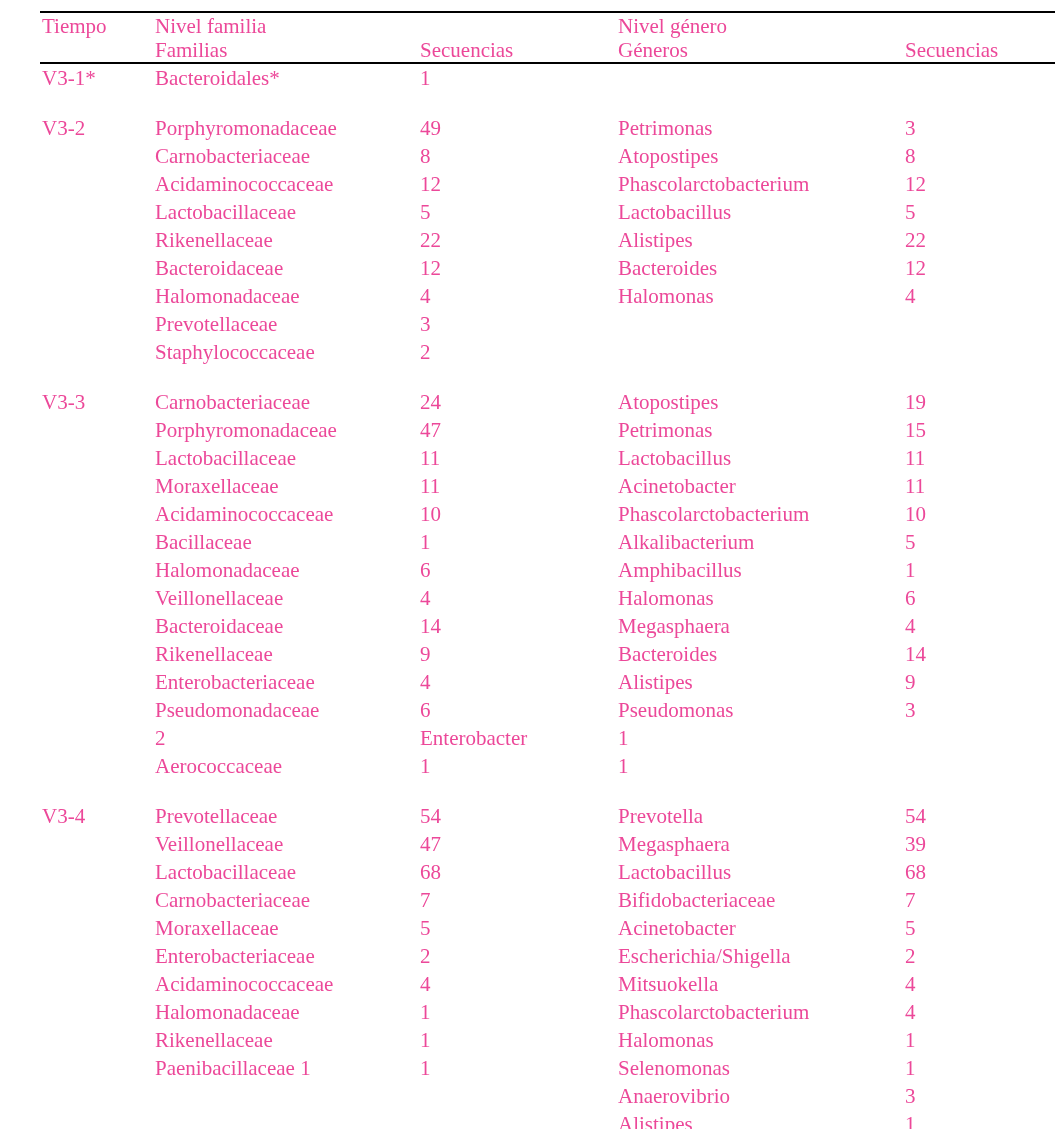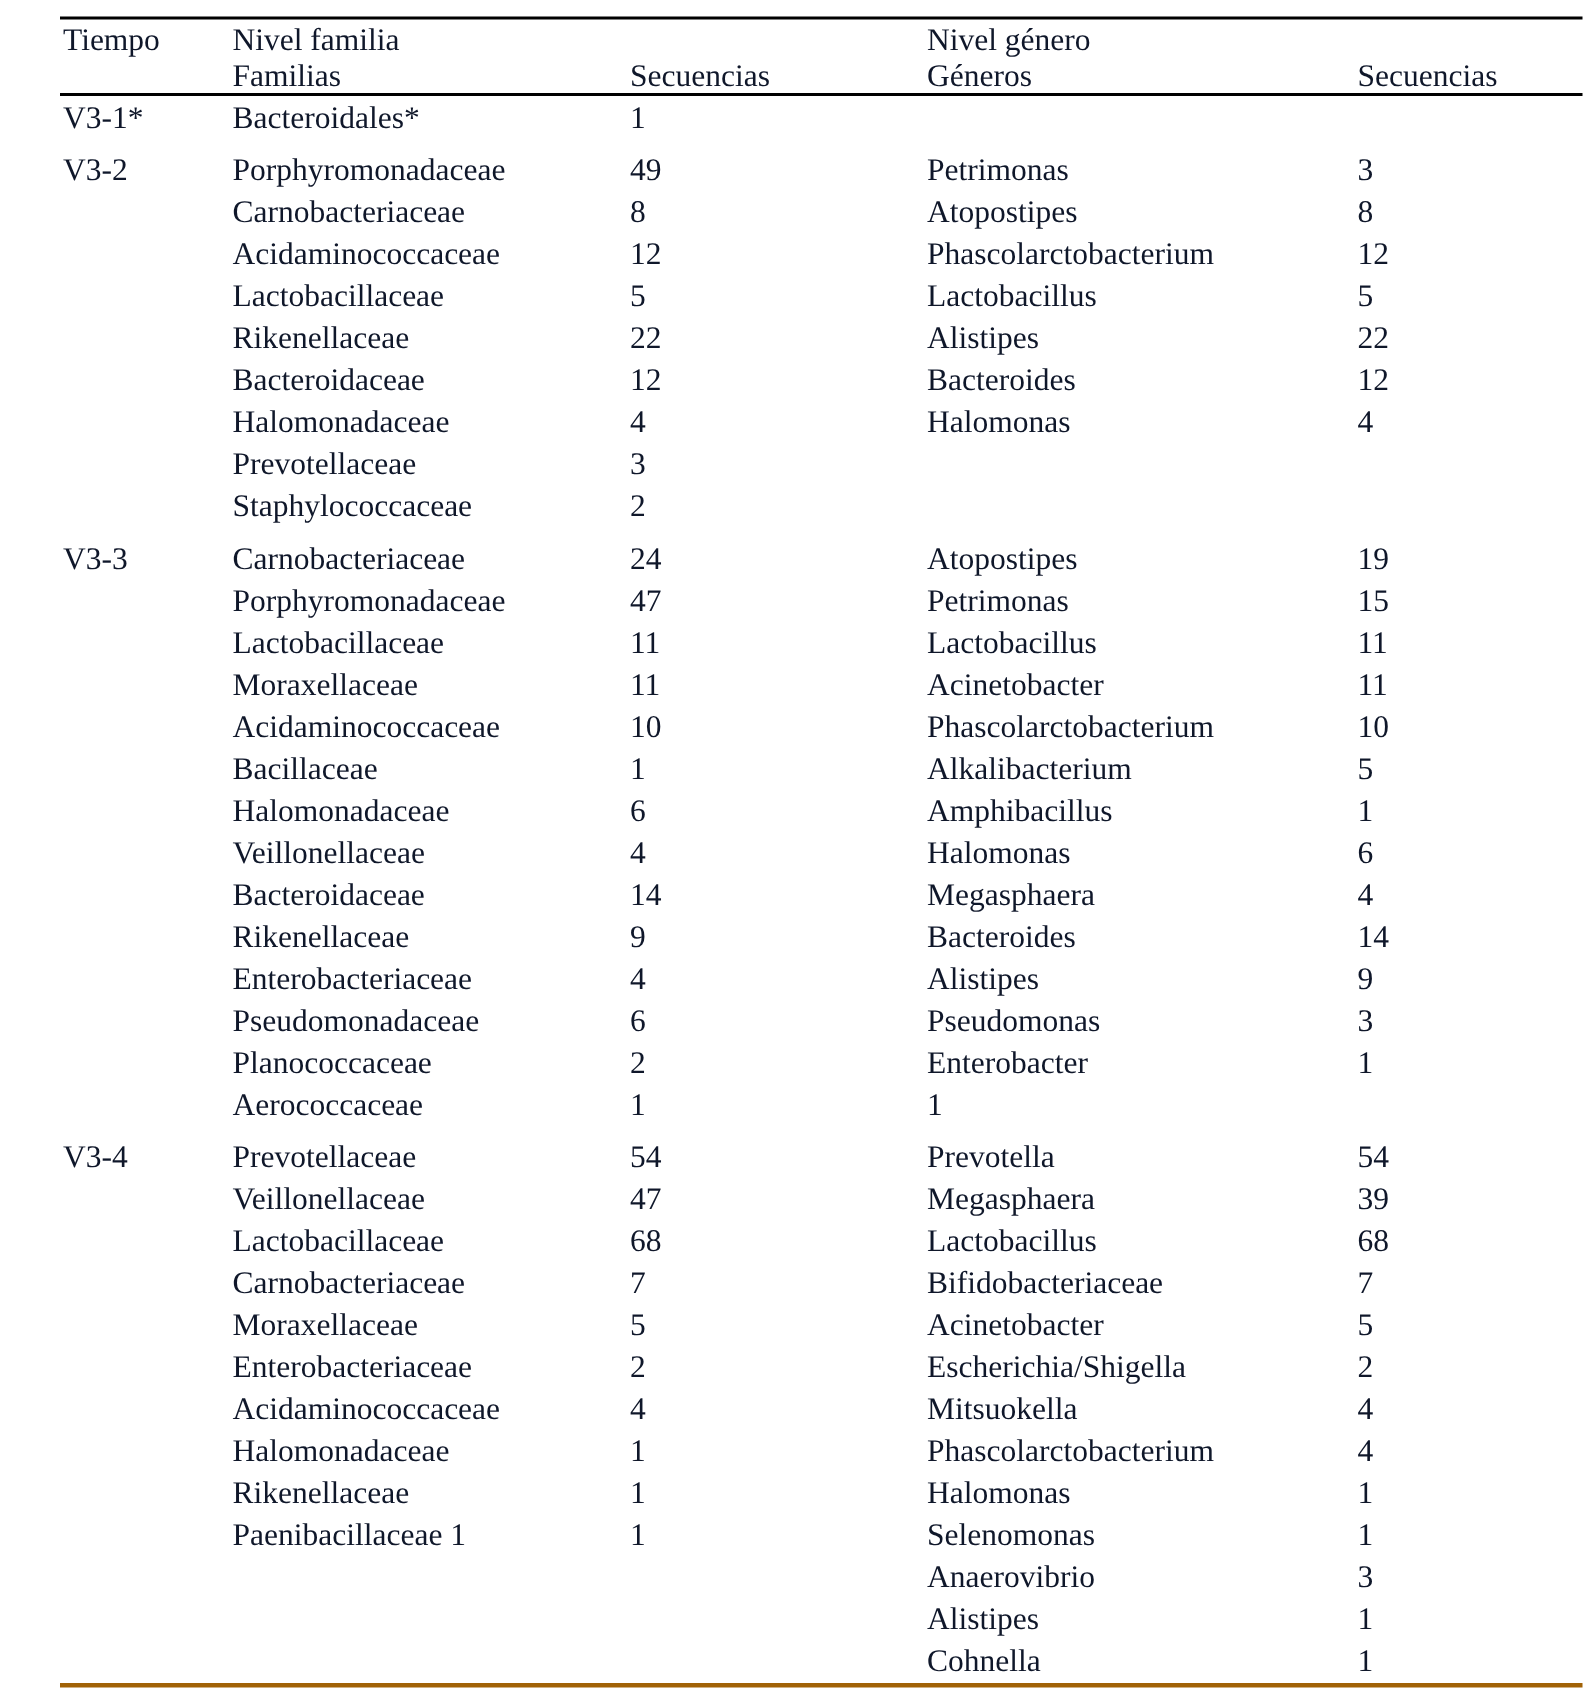--- a/index.html
+++ b/index.html
@@ -3,21 +3,21 @@
 <meta charset="utf-8">
 <style>
   html, body { margin: 0; padding: 0; background: #ffffff; }
   .page {
     position: relative;
     width: 1059px;
     height: 1129px;
     background: #ffffff;
     font-family: "Liberation Serif", "DejaVu Serif", serif;
     font-size: 21px;
-    color: #0f172a;
+    color: #ec4899;
     overflow: hidden;
   }
   .table {
     position: absolute;
     left: 40px;
     top: 11px;
     width: 1015px;
     border-top: 2px solid #000000;
   }
   .thead {
@@ -33,21 +33,21 @@
   .h-nivel-genero  { grid-column: 4 / span 2; grid-row: 1; }
   .h-familias      { grid-column: 2; grid-row: 2; }
   .h-sec-fam       { grid-column: 3; grid-row: 2; }
   .h-generos       { grid-column: 4; grid-row: 2; }
   .h-sec-gen       { grid-column: 5; grid-row: 2; }
   .tbody {
     padding-bottom: 1px;
     border-bottom: 3px solid #a16207;
   }
   .section { margin: 0; }
-  .section + .section { margin-top: 7px; }
+  .section + .section { margin-top: 22px; }
   .row {
     display: grid;
     grid-template-columns: 115px 265px 198px 287px 150px;
     line-height: 28px;
   }
   .cell { white-space: nowrap; overflow: hidden; }
   .cell.c-tiempo { padding-left: 2px; }
 </style>
 </head>
 <body>
@@ -218,21 +218,20 @@
           </div>
           <div class="row">
             <div class="cell c-tiempo"></div>
             <div class="cell c-familia">Pseudomonadaceae</div>
             <div class="cell c-fsec">6</div>
             <div class="cell c-genero">Pseudomonas</div>
             <div class="cell c-gsec">3</div>
           </div>
           <div class="row">
             <div class="cell c-tiempo"></div>
-            <div class="cell c-familia">Planococcaceae</div>
             <div class="cell c-fsec">2</div>
             <div class="cell c-genero">Enterobacter</div>
             <div class="cell c-gsec">1</div>
           </div>
           <div class="row">
             <div class="cell c-tiempo"></div>
             <div class="cell c-familia">Aerococcaceae</div>
             <div class="cell c-fsec">1</div>
             <div class="cell c-gsec">1</div>
           </div>

